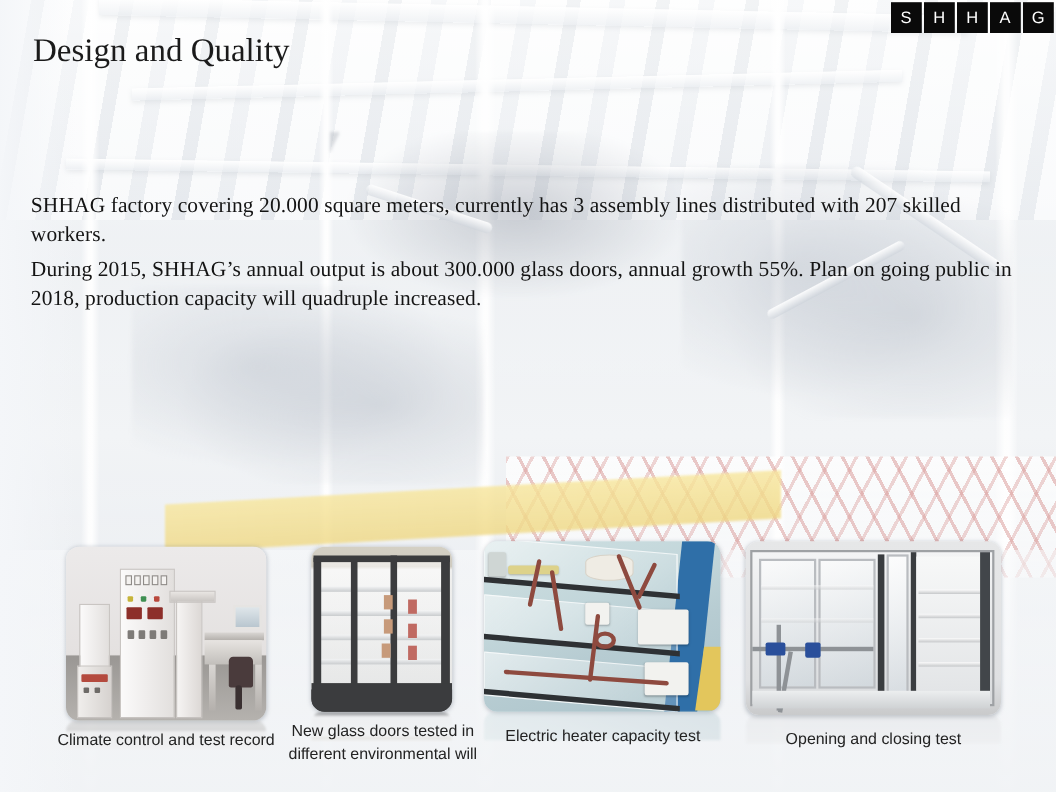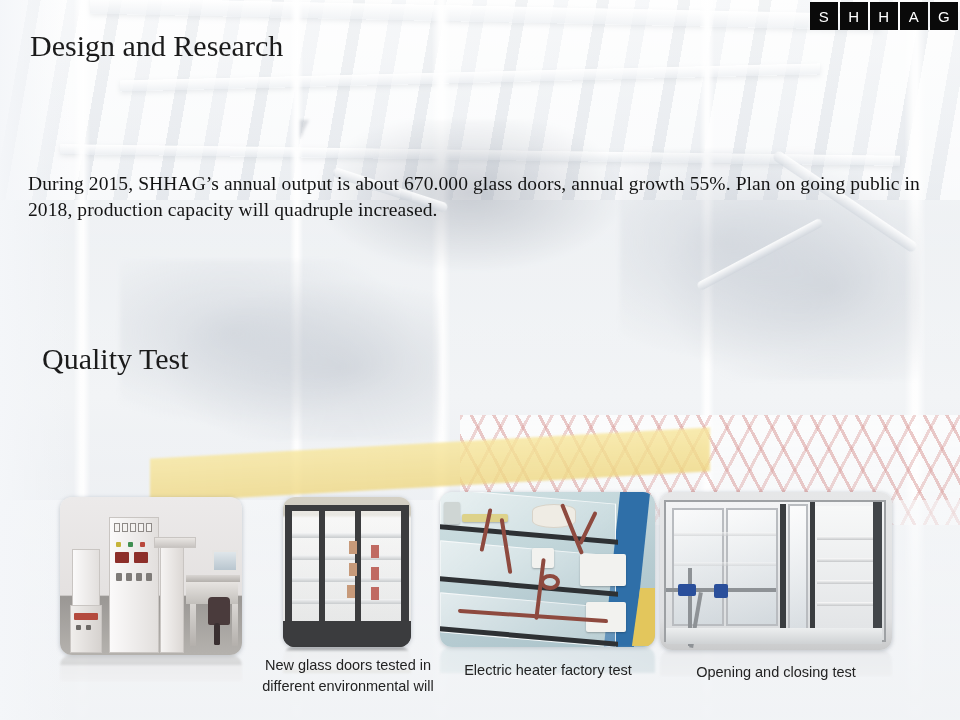--- a/index.html
+++ b/index.html
@@ -241,29 +241,29 @@
     <span class="cell">S</span>
     <span class="cell">H</span>
     <span class="cell">H</span>
     <span class="cell">A</span>
     <span class="cell">G</span>
   </div>
 
   <div class="content">
 
     <section id="sec-design">
-      <h2 class="heading">Design and Research</h2>
+      <h2 class="heading">Design and Quality</h2>
     </section>
 
     <section id="sec-manu">
-      <p class="body p2"> During 2015, SHHAG’s  annual output is about 670.000 glass doors, annual growth 55%. Plan on going public in 2018, production capacity will quadruple increased.</p>
+      <p class="body p1"> SHHAG factory covering 20.000  square meters, currently has 3 assembly lines distributed with 207 skilled workers.</p>
+      <p class="body p2"> During 2015, SHHAG’s  annual output is about 300.000 glass doors, annual growth 55%. Plan on going public in 2018, production capacity will quadruple increased.</p>
     </section>
 
     <section id="sec-quality">
-      <h2 class="heading">Quality Test</h2>
     </section>
   </div>
 
   <div id="photos">
 
     <div class="photo-wrap" style="left:60px; top:497px; width:182px; height:158px;">
       <div class="photo p1 p1-bg">
         <div class="inner">
           <div class="cab" style="left:12px; top:52px;  width:28px; height:60px;"></div>
           <div class="cab" style="left:10px; top:108px; width:32px; height:48px; background:linear-gradient(90deg,#f0eeec,#d6d2cf);"></div>
@@ -290,20 +290,21 @@
           <div class="desk" style="left:126px; top:78px; width:54px; height:7px;"></div>
           <div class="desk" style="left:126px; top:85px; width:52px; height:22px; background:linear-gradient(180deg,#e7e4e1,#c2bfbb);"></div>
           <div class="desk" style="left:130px; top:107px; width:6px; height:42px;"></div>
           <div class="desk" style="left:172px; top:107px; width:6px; height:42px;"></div>
           <div class="screen" style="left:152px; top:53px; width:26px; height:22px;"></div>
           <div class="chair" style="left:148px; top:100px; width:22px; height:28px;"></div>
           <div class="chair" style="left:154px; top:126px; width:6px; height:22px; background:#3a3031;"></div>
         </div>
       </div>
       <div class="reflect p1-bg"></div>
+      <div class="caption" style="left:-10px; top:166px; width:202px;">Climate control and test record</div>
     </div>
 
     <div class="photo-wrap" style="left:283px; top:497px; width:128px; height:150px;">
       <div class="photo p2 p2-bg">
         <div class="inner">
           <div class="glass" style="left:6px; top:14px; width:116px; height:110px;"></div>
           <div class="shelf" style="left:8px;  top:36px;  width:112px;"></div>
           <div class="shelf" style="left:8px;  top:58px;  width:112px;"></div>
           <div class="shelf" style="left:8px;  top:80px;  width:112px;"></div>
           <div class="shelf" style="left:8px;  top:102px; width:112px;"></div>
@@ -345,24 +346,24 @@
           <div class="wire" style="left:44px; top:16px; width:4px; height:44px; transform:rotate(12deg);"></div>
           <div class="wire" style="left:64px; top:26px; width:4px; height:56px; transform:rotate(-9deg);"></div>
           <div class="wire" style="left:98px; top:66px; width:4px; height:62px; transform:rotate(7deg);"></div>
           <div class="wire" style="left:130px;top:10px; width:4px; height:54px; transform:rotate(-22deg);"></div>
           <div class="wire" style="left:146px;top:18px; width:4px; height:36px; transform:rotate(26deg);"></div>
           <div class="wire" style="left:18px; top:122px;width:150px;height:4px; transform:skewY(4deg);"></div>
           <div class="wire" style="left:100px;top:82px; width:20px; height:16px; border-radius:50%; background:none; border:4px solid #8e4a3f;"></div>
         </div>
       </div>
       <div class="reflect p3-bg"></div>
-      <div class="caption" style="left:10px; top:168px; width:196px;">Electric heater factory test</div>
+      <div class="caption" style="left:10px; top:168px; width:196px;">Electric heater capacity test</div>
     </div>
 
-    <div class="photo-wrap" style="left:660px; top:492px; width:232px; height:158px;">
+    <div class="photo-wrap" style="left:678px; top:492px; width:232px; height:158px;">
       <div class="photo p4 p4-bg">
         <div class="inner">
           <div class="case" style="left:4px;  top:8px;  width:222px; height:142px;"></div>
           <div class="doorglass" style="left:12px; top:16px; width:52px; height:118px;"></div>
           <div class="doorglass" style="left:66px; top:16px; width:52px; height:118px;"></div>
           <div class="darkedge" style="left:120px;top:12px; width:6px;  height:126px;"></div>
           <div class="doorglass" style="left:128px;top:12px; width:20px; height:128px; background:linear-gradient(155deg,rgba(255,255,255,.75),rgba(210,220,228,.4));"></div>
           <div class="darkedge" style="left:150px;top:10px; width:5px;  height:130px;"></div>
           <div style="position:absolute; left:155px; top:14px; width:58px; height:122px; background:linear-gradient(180deg,#f7f8f8,#e3e5e7);"></div>
           <div class="shelf" style="left:157px; top:44px;  width:56px;"></div>

